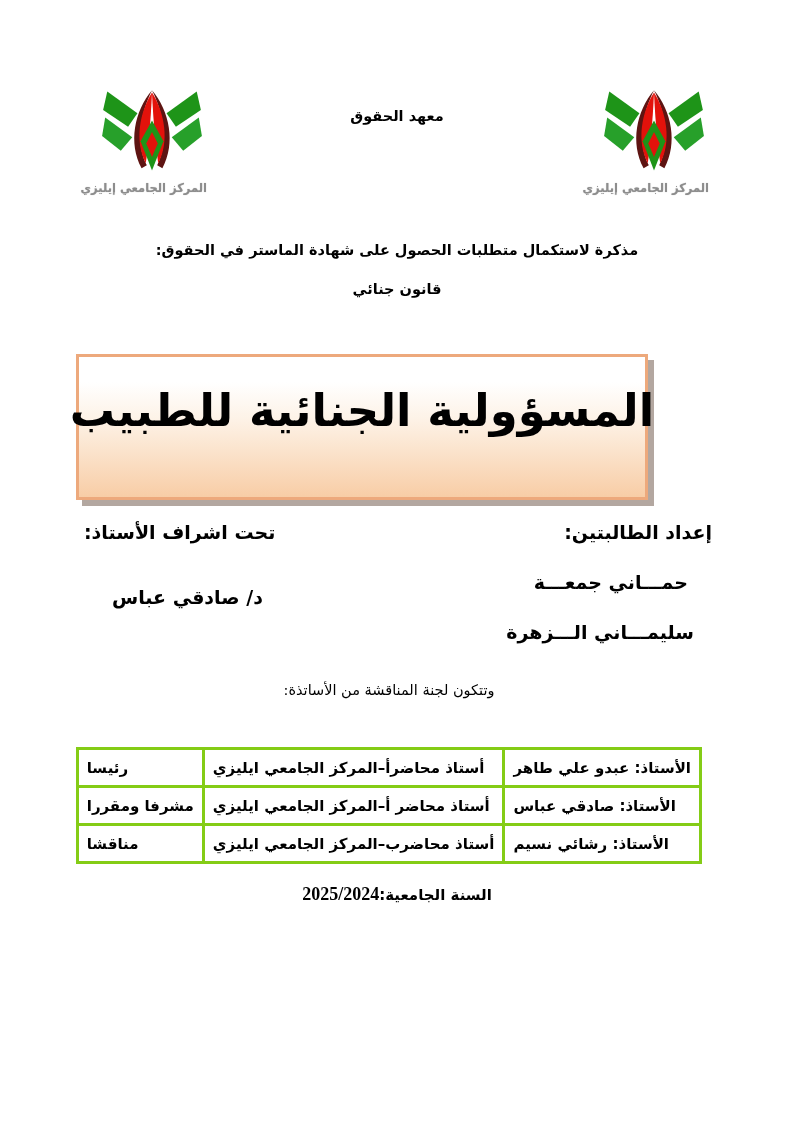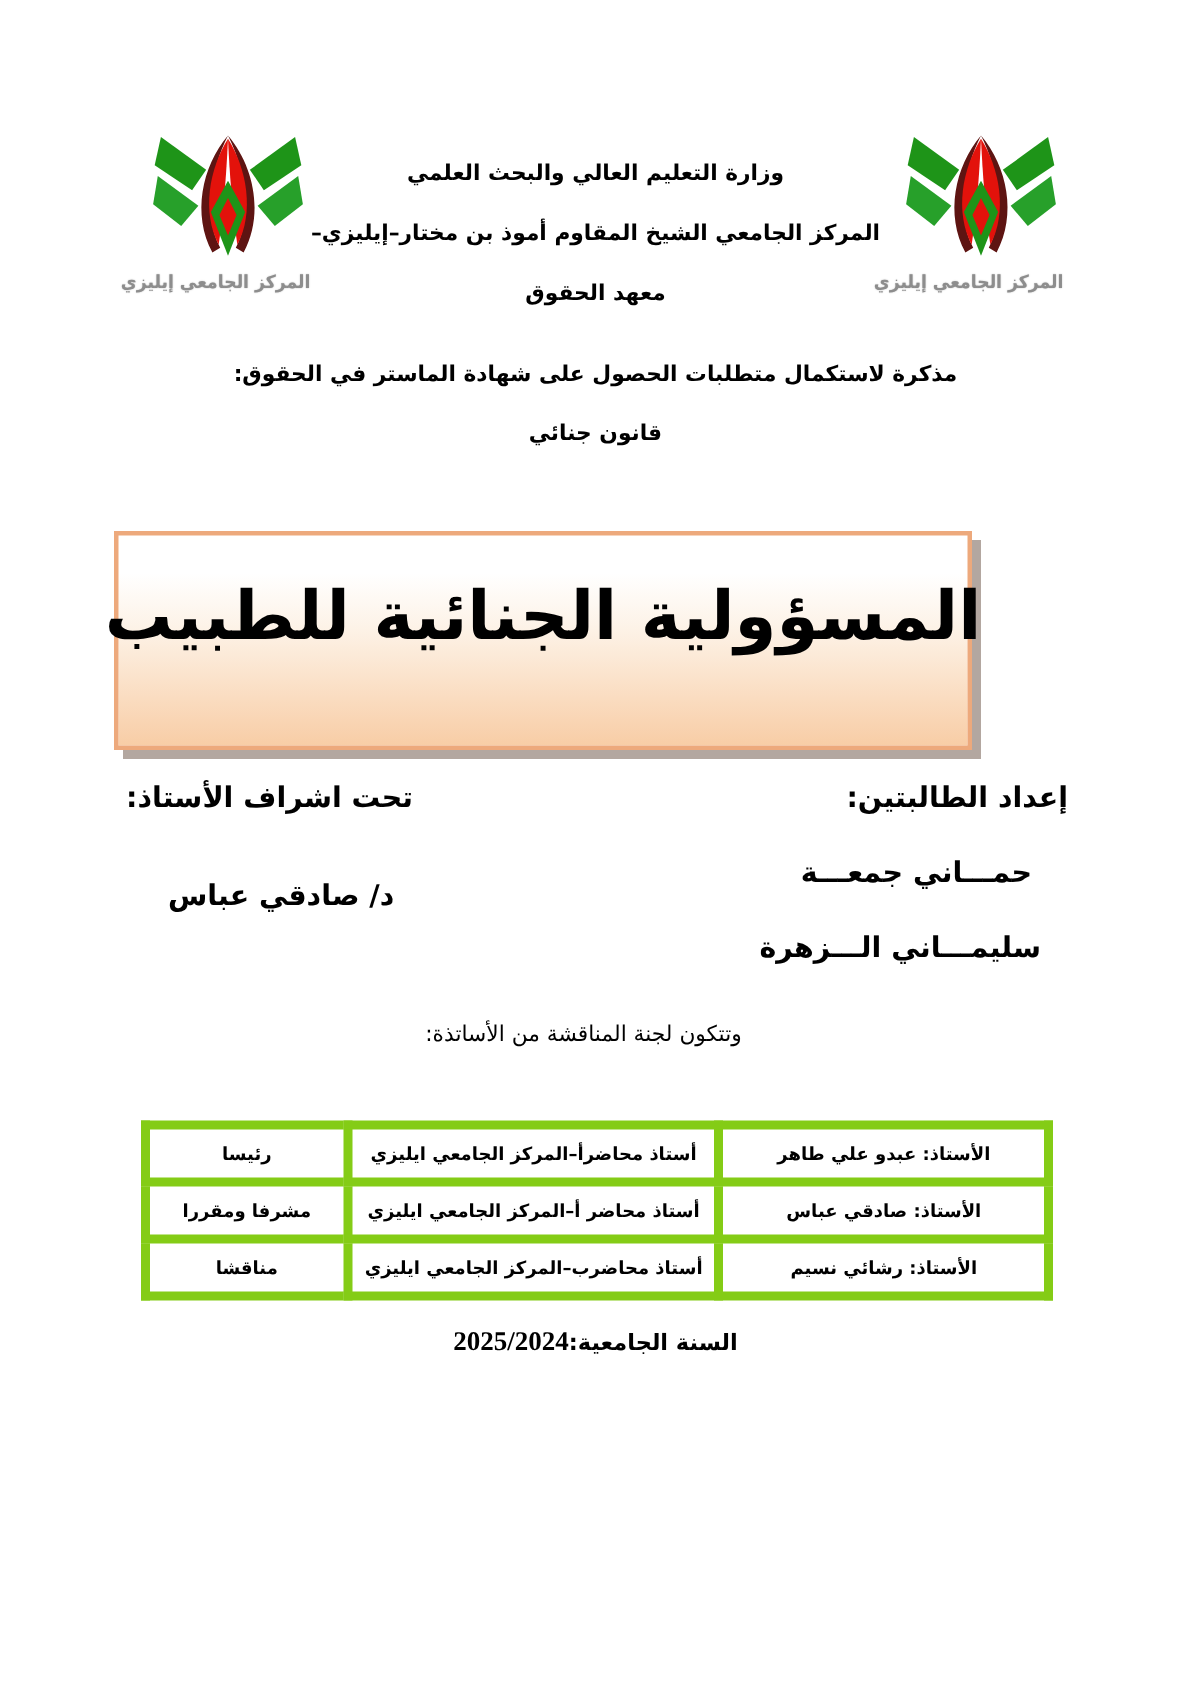--- a/index.html
+++ b/index.html
@@ -46,22 +46,22 @@
   
   .committee-heading {
     position:absolute; top:682px; left:0; right:16px; text-align:center;
     font-size:14.5px; font-weight:normal;
   }
   table.jury {
     position:absolute; top:747px; right:92px; width:608px;
     border-collapse:collapse; direction:rtl;
   }
   table.jury td {
-    border:6px solid #84cc16; height:38px; vertical-align:middle;
-    font-size:12px; font-weight:bold; padding:2px 8px; text-align:center;
+    border:3px solid #84cc16; height:38px; vertical-align:middle;
+    font-size:15px; font-weight:bold; padding:2px 8px; text-align:left;
     white-space:nowrap;
   }
   td.col-name { width:258px; }
   td.col-rank { width:196px; }
   td.col-role { width:154px; }
   
   .year-line {
     position:absolute; top:884px; left:0; right:0; text-align:center;
     font-size:15px; font-weight:bold;
   }
@@ -118,22 +118,20 @@
       <g transform="translate(100,0) scale(-1,1)">
         <path d="M50,5 C38,24 33,52 44,73 C47,53 49,28 50,5 Z" fill="#E3120B"></path>
       </g>
       <path d="M50,32 L61,52 L50,80 L39,52 Z" fill="#1E9418"></path>
       <path d="M50,43 L55.5,54 L50,67 L44.5,54 Z" fill="#E3120B"></path>
     </svg>
     <div class="logo-caption">المركز الجامعي إيليزي</div>
   </div>
 
   <div class="header-block">
-    <div class="line">وزارة التعليم العالي والبحث العلمي</div>
-    <div class="line">المركز الجامعي الشيخ المقاوم أموذ بن مختار–إيليزي–</div>
     <div class="line">معهد الحقوق</div>
   </div>
 
   <div class="intro-block">
     <div class="line">مذكرة لاستكمال متطلبات الحصول على شهادة الماستر في الحقوق:</div>
     <div class="line">قانون جنائي</div>
   </div>
 
   <div class="title-box">
     <div class="title-text">المسؤولية الجنائية للطبيب</div>

